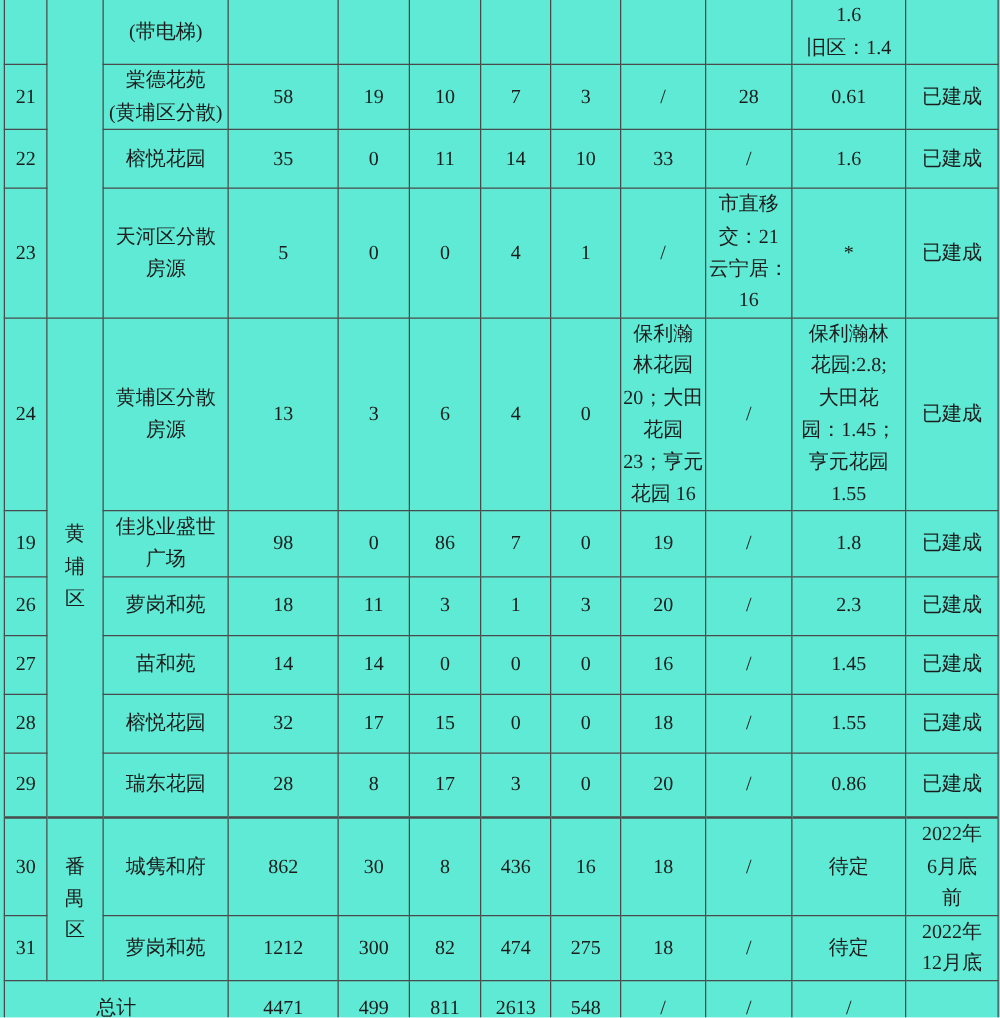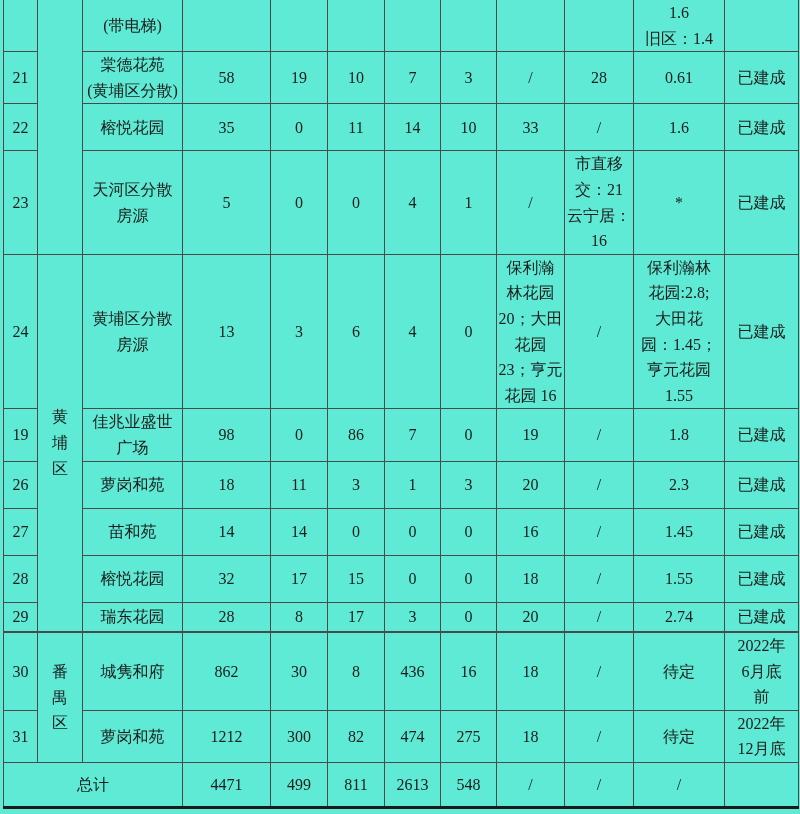--- a/index.html
+++ b/index.html
@@ -197,31 +197,31 @@
     <td class="num">17</td>
     <td class="num">15</td>
     <td class="num">0</td>
     <td class="num">0</td>
     <td class="num">18</td>
     <td class="num">/</td>
     <td class="num">1.55</td>
     <td class="sm top">已建成</td>
   </tr>
 
-  <tr style="height:30px">
+  <tr style="height:52px">
     <td>29</td>
     <td>瑞东花园</td>
     <td class="num">28</td>
     <td class="num">8</td>
     <td class="num">17</td>
     <td class="num">3</td>
     <td class="num">0</td>
     <td class="num">20</td>
     <td class="num">/</td>
-    <td class="num">2.74</td>
+    <td class="num">0.86</td>
     <td class="sm top">已建成</td>
   </tr>
 
   <tr class="sec" style="height:75px">
     <td>30</td>
     <td class="district" rowspan="2">番
 禺
 区</td>
     <td>城隽和府</td>
     <td class="num">862</td>

